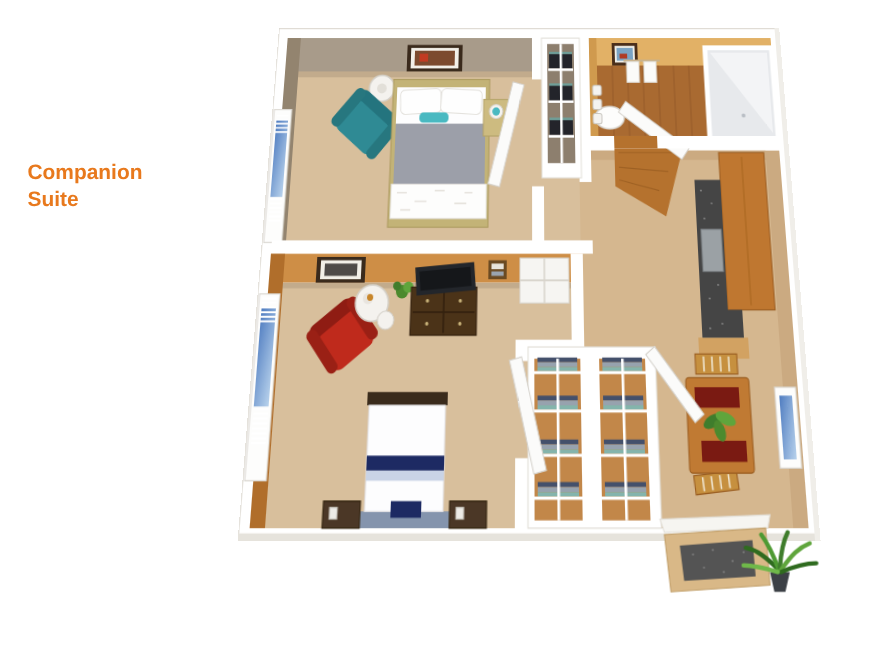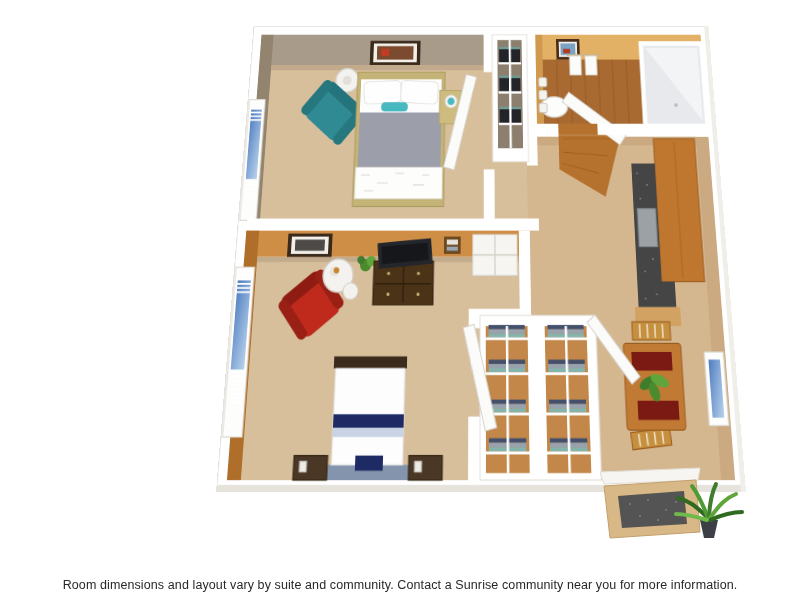--- a/index.html
+++ b/index.html
@@ -14,20 +14,21 @@
              color:#171413;letter-spacing:.2px;}
   .caption{position:absolute;left:0;top:578px;width:100%;text-align:center;
            font-size:12.5px;color:#2b2728;letter-spacing:.1px;}
   .outside{position:absolute;left:596px;top:466px;width:150px;height:92px;}
 </style>
 </head>
 <body>
 
 <div class="page">
 
+  <div class="title">Companion Suite</div>
 
   <div class="plan-wrap">
     <svg viewBox="0 0 530 457" preserveAspectRatio="none">
       <defs>
         <linearGradient id="gblue" x1="0" y1="0" x2="1" y2="1">
           <stop offset="0" stop-color="var(--c-glass-blue,#4F7CC0)"></stop>
           <stop offset="1" stop-color="#B8D2EC"></stop>
         </linearGradient>
       </defs>
 
@@ -356,14 +357,13 @@
         <path d="M112,52 C100,40 92,34 82,32" stroke="#2F6B1F" stroke-width="4"></path>
         <path d="M112,52 C106,36 102,28 96,20" stroke="#4E9A33" stroke-width="4"></path>
         <path d="M113,50 C114,34 116,26 120,18" stroke="#3F7D2C" stroke-width="4"></path>
         <path d="M114,52 C124,38 130,32 140,28" stroke="#5FA53C" stroke-width="4"></path>
         <path d="M114,54 C128,48 136,46 146,46" stroke="#2F6B1F" stroke-width="4"></path>
         <path d="M111,54 C98,50 90,48 80,48" stroke="#6FB84A" stroke-width="4"></path>
       </g>
     </g>
   </svg>
 
-  <div class="caption">Room dimensions and layout vary by suite and community. Contact a Sunrise community near you for more information.</div>
 </div>
 
 </body></html>

